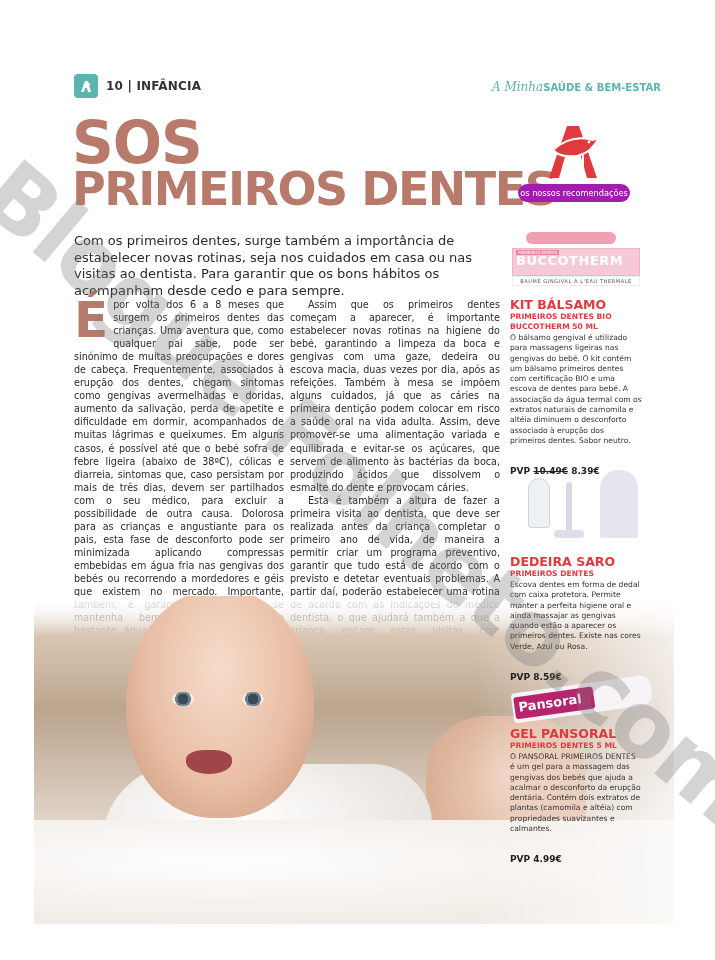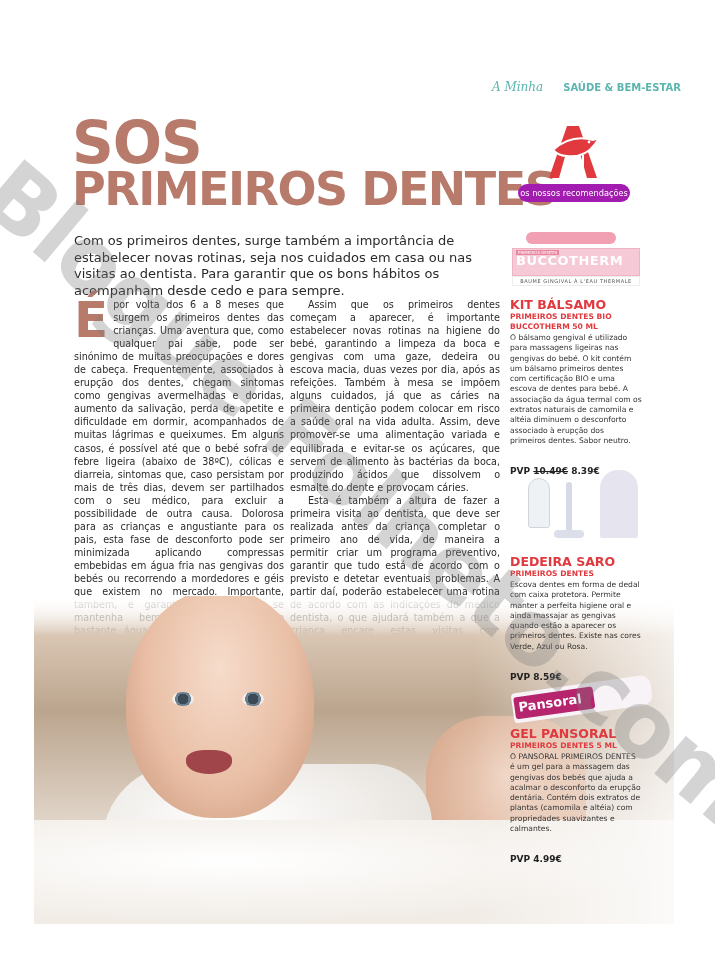--- a/index.html
+++ b/index.html
@@ -5,21 +5,21 @@
   * { box-sizing: border-box; margin: 0; padding: 0; }
   html, body { width: 715px; height: 960px; background: #ffffff; overflow: hidden; }
   body { position: relative; font-family: "DejaVu Sans", sans-serif; color: #2a2a2a; }
 
   .page { position: absolute; left: 0; top: 0; width: 715px; height: 960px; }
 
   
   .hdr-left { position: absolute; left: 74px; top: 74px; display: flex; align-items: center; gap: 8px; }
   .logo-sq { width: 24px; height: 24px; background: #5bb5ae; border-radius: 4px; display:flex; align-items:center; justify-content:center; }
   .hdr-section { font-family: "DejaVu Sans", sans-serif; font-size: 12px; font-weight: bold; color: #333; letter-spacing: 0.2px; }
-  .hdr-right { position: absolute; left: 492px; top: 80px; display: flex; align-items: baseline; gap: 20px; }
+  .hdr-right { position: absolute; left: 492px; top: 80px; display: flex; align-items: baseline; gap: 0; }
   .hdr-script { font-family: "DejaVu Serif", serif; font-style: italic; font-size: 12px; color: #5bb5ae; }
   .hdr-cat { font-family: "DejaVu Sans", sans-serif; font-size: 10px; font-weight: bold; color: #5bb5ae; }
 
   
   .title1 { position: absolute; left: 72px; top: 114px; font-size: 58px; font-weight: bold; color: #b87a6a; line-height: 1; letter-spacing: -1px; }
   .title2 { position: absolute; left: 72px; top: 166px; font-size: 46px; font-weight: bold; color: #b87a6a; line-height: 1; letter-spacing: -1.5px; }
 
   .lead { position: absolute; left: 74px; top: 233px; width: 424px; font-size: 13px; line-height: 16.5px; color: #2a2a2a; }
 
   .col { position: absolute; top: 298px; width: 210px; font-size: 9.6px; line-height: 13.05px; text-align: justify; color: #2a2a2a; }
@@ -75,20 +75,29 @@
 
   
   .wm { position: absolute; left: 30px; top: 140px; transform-origin: 0 0; transform: rotate(40deg);
         font-size: 90px; font-weight: bold; color: rgba(120,120,120,0.32); white-space: nowrap; letter-spacing: -2px; pointer-events: none; }
 </style>
 </head>
 <body>
 
 <div class="page">
 
+  <div class="hdr-left">
+    <div class="logo-sq">
+      <svg width="16" height="16" viewBox="0 0 16 16">
+          <path d="M3 14 L7 3 L10 3 L13 14 L10 14 L9 10 L7 10 L6 14 Z" fill="#fff"></path>
+          <path d="M5 7 Q9 4 13 6 Q10 8 7 8 Z" fill="#fff"></path>
+        </svg>
+    </div>
+    <span class="hdr-section">10 | INFÂNCIA</span>
+  </div>
   <div class="hdr-right">
     <span class="hdr-script">A Minha</span>
     <span class="hdr-cat">SAÚDE &amp; BEM-ESTAR</span>
   </div>
 
   <div class="title1">SOS</div>
   <div class="title2">PRIMEIROS DENTES</div>
 
   <p class="lead">Com os primeiros dentes, surge também a importância de estabelecer novas rotinas, seja nos cuidados em casa ou nas visitas ao dentista. Para garantir que os bons hábitos os acompanham desde cedo e para sempre.</p>
 

